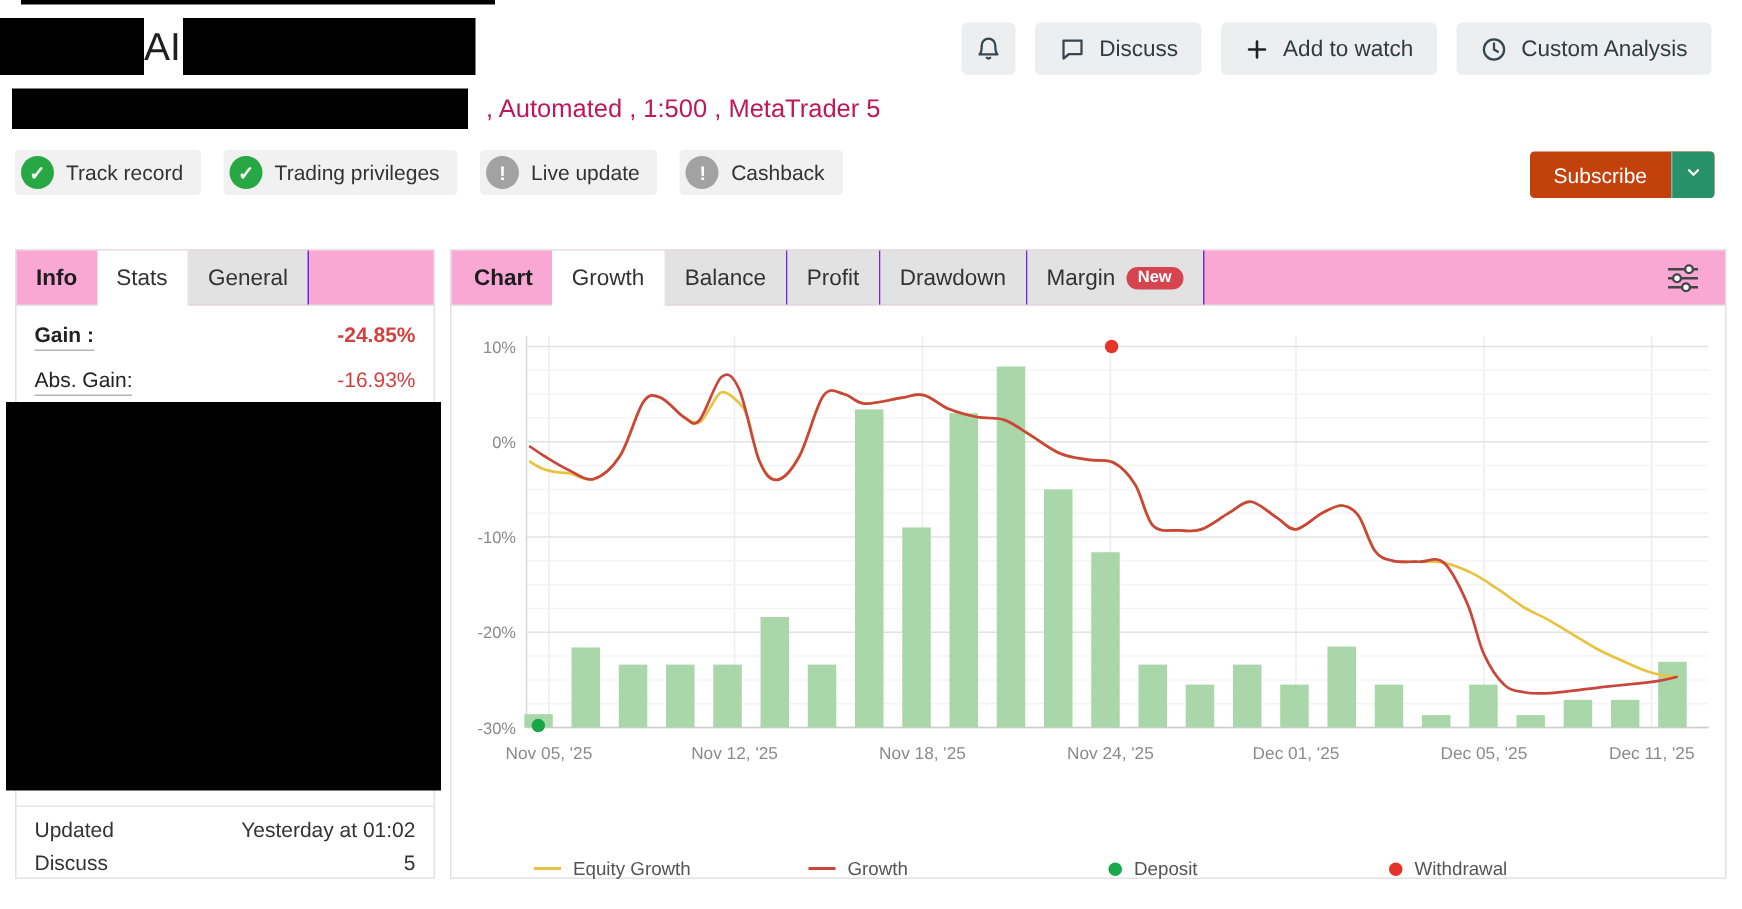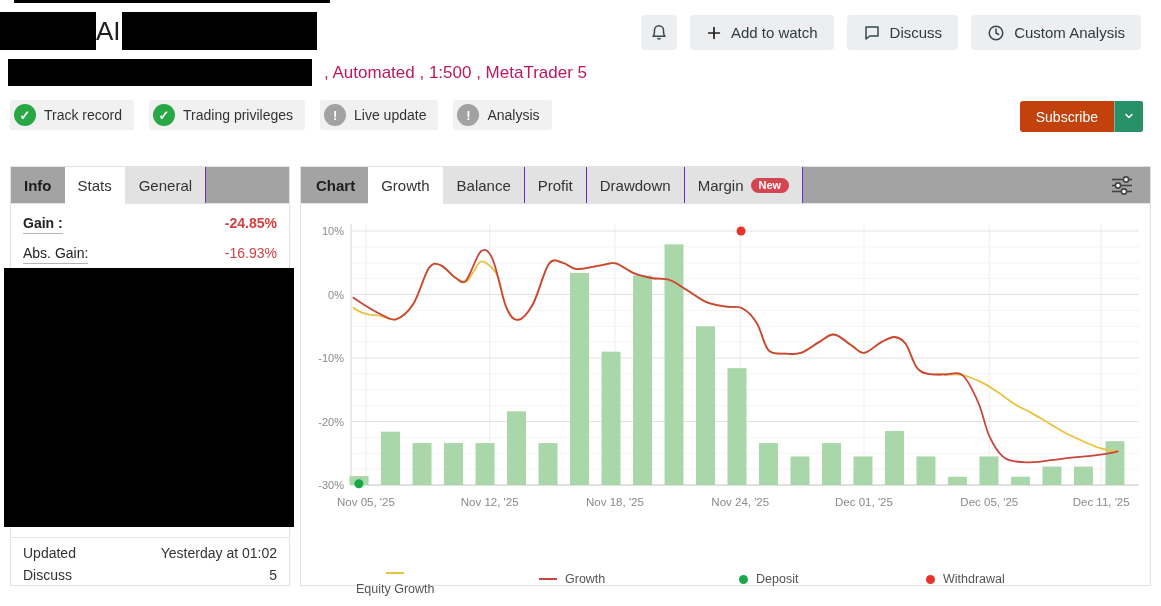--- a/index.html
+++ b/index.html
@@ -25,21 +25,21 @@
 
   .subscribe { position:absolute; top:101px; right:18px; height:31px; display:flex; background:#c2410c; border-radius:3px; overflow:hidden; cursor:pointer; }
   .subscribe .main { color:#fff; font-size:14px; display:flex; align-items:center; padding:0 16px; }
   .subscribe .caret { width:29px; display:flex; align-items:center; justify-content:center; border-left:1px solid rgba(255,255,255,0.35); background:#27926a; }
 
   
   .card { position:absolute; top:166px; background:#fff; border:1px solid #e2e2e2; }
   .card.left { left:10px; width:280px; height:420px; }
   .card.right { left:300px; width:851px; height:420px; }
 
-  .tabbar { height:37px; background:#a3a3a3; border-bottom:1px solid #e3e3e3; display:flex; align-items:stretch; position:relative; }
+  .tabbar { height:37px; background:#f9a8d4; border-bottom:1px solid #e3e3e3; display:flex; align-items:stretch; position:relative; }
   .tab { display:flex; align-items:center; padding:0 13px; font-size:15px; color:#333; cursor:pointer; white-space:nowrap; gap:7px; }
   .tab.bold { font-weight:bold; color:#1d1d1d; }
   .tab.active { background:#fff; border-right:1px solid #e3e3e3; margin-bottom:-1px; }
   .tab.gray { background:#e2e2e2; border-right:1px solid #6d28d9; }
   .new-badge { background:#d6454f; color:#fff; font-size:11px; font-weight:bold; border-radius:9px; padding:2px 8px; line-height:1; }
 
   .filter-icon { position:absolute; right:16px; top:8px; cursor:pointer; }
 
   
   .stats { padding:11px 12px 0; }
@@ -76,33 +76,33 @@
   <button class="hbtn icon-only">
     <span>
       <svg width="18" height="19" viewBox="0 0 24 24" fill="none" stroke="#37474f" stroke-width="2" stroke-linecap="round" stroke-linejoin="round">
           <path d="M18 9a6 6 0 1 0-12 0c0 7-2 8-2 8h16s-2-1-2-8"></path>
           <path d="M10.5 20a2 2 0 0 0 3 0"></path>
         </svg>
     </span>
   </button>
   <button class="hbtn">
     <span>
+      <svg width="18" height="18" viewBox="0 0 24 24" fill="none" stroke="#37474f" stroke-width="2" stroke-linejoin="round">
+          <path d="M4 4h16v12H9l-5 4V4z"></path>
+        </svg>
+    </span>
+    <span>Discuss</span>
+  </button>
+  <button class="hbtn">
+    <span>
       <svg width="16" height="16" viewBox="0 0 24 24" fill="none" stroke="#222" stroke-width="2.6" stroke-linecap="round">
           <path d="M12 4v16M4 12h16"></path>
         </svg>
     </span>
     <span>Add to watch</span>
-  </button>
-  <button class="hbtn">
-    <span>
-      <svg width="18" height="18" viewBox="0 0 24 24" fill="none" stroke="#37474f" stroke-width="2" stroke-linejoin="round">
-          <path d="M4 4h16v12H9l-5 4V4z"></path>
-        </svg>
-    </span>
-    <span>Discuss</span>
   </button>
   <button class="hbtn">
     <span>
       <svg width="18" height="18" viewBox="0 0 24 24" fill="none" stroke="#37474f" stroke-width="2" stroke-linecap="round">
           <circle cx="12" cy="12" r="9"></circle>
           <path d="M12 6.5V12l3.5 2"></path>
         </svg>
     </span>
     <span>Custom Analysis</span>
   </button>
@@ -116,21 +116,21 @@
   <div class="badge">
     <span class="bicon ok">✓</span>
     <span>Trading privileges</span>
   </div>
   <div class="badge">
     <span class="bicon warn">!</span>
     <span>Live update</span>
   </div>
   <div class="badge">
     <span class="bicon warn">!</span>
-    <span>Analysis</span>
+    <span>Cashback</span>
   </div>
 </div>
 
 <div class="subscribe">
   <span class="main">Subscribe</span>
   <span class="caret">
     <span>
       <svg width="12" height="12" viewBox="0 0 24 24" fill="none" stroke="#fff" stroke-width="3" stroke-linecap="round" stroke-linejoin="round">
           <path d="M6 9l6 6 6-6"></path>
         </svg>
@@ -255,21 +255,21 @@
         <text x="43" y="285" text-anchor="end" font-size="11" fill="#8a8a8a" font-family="Liberation Sans, sans-serif">-30%</text>
         <text x="64.972" y="302" text-anchor="middle" font-size="11.5" fill="#8a8a8a" font-family="Liberation Sans, sans-serif">Nov 05, '25</text>
         <text x="188.688" y="302" text-anchor="middle" font-size="11.5" fill="#8a8a8a" font-family="Liberation Sans, sans-serif">Nov 12, '25</text>
         <text x="313.98" y="302" text-anchor="middle" font-size="11.5" fill="#8a8a8a" font-family="Liberation Sans, sans-serif">Nov 18, '25</text>
         <text x="439.272" y="302" text-anchor="middle" font-size="11.5" fill="#8a8a8a" font-family="Liberation Sans, sans-serif">Nov 24, '25</text>
         <text x="562.988" y="302" text-anchor="middle" font-size="11.5" fill="#8a8a8a" font-family="Liberation Sans, sans-serif">Dec 01, '25</text>
         <text x="688.2800000000001" y="302" text-anchor="middle" font-size="11.5" fill="#8a8a8a" font-family="Liberation Sans, sans-serif">Dec 05, '25</text>
         <text x="800.1759999999999" y="302" text-anchor="middle" font-size="11.5" fill="#8a8a8a" font-family="Liberation Sans, sans-serif">Dec 11, '25</text>
       </svg>
     <div class="legend">
-      <div class="legend-item" style="left:55px;flex-direction:column;">
+      <div class="legend-item" style="left:55px;">
         <span class="sw-line" style="background: rgb(232, 195, 63);"></span>
         <span>Equity Growth</span>
       </div>
       <div class="legend-item" style="left:238px;">
         <span class="sw-line" style="background: rgb(201, 70, 61);"></span>
         <span>Growth</span>
       </div>
       <div class="legend-item" style="left:438px;">
         <span class="sw-dot" style="background: rgb(26, 168, 76);"></span>
         <span>Deposit</span>

